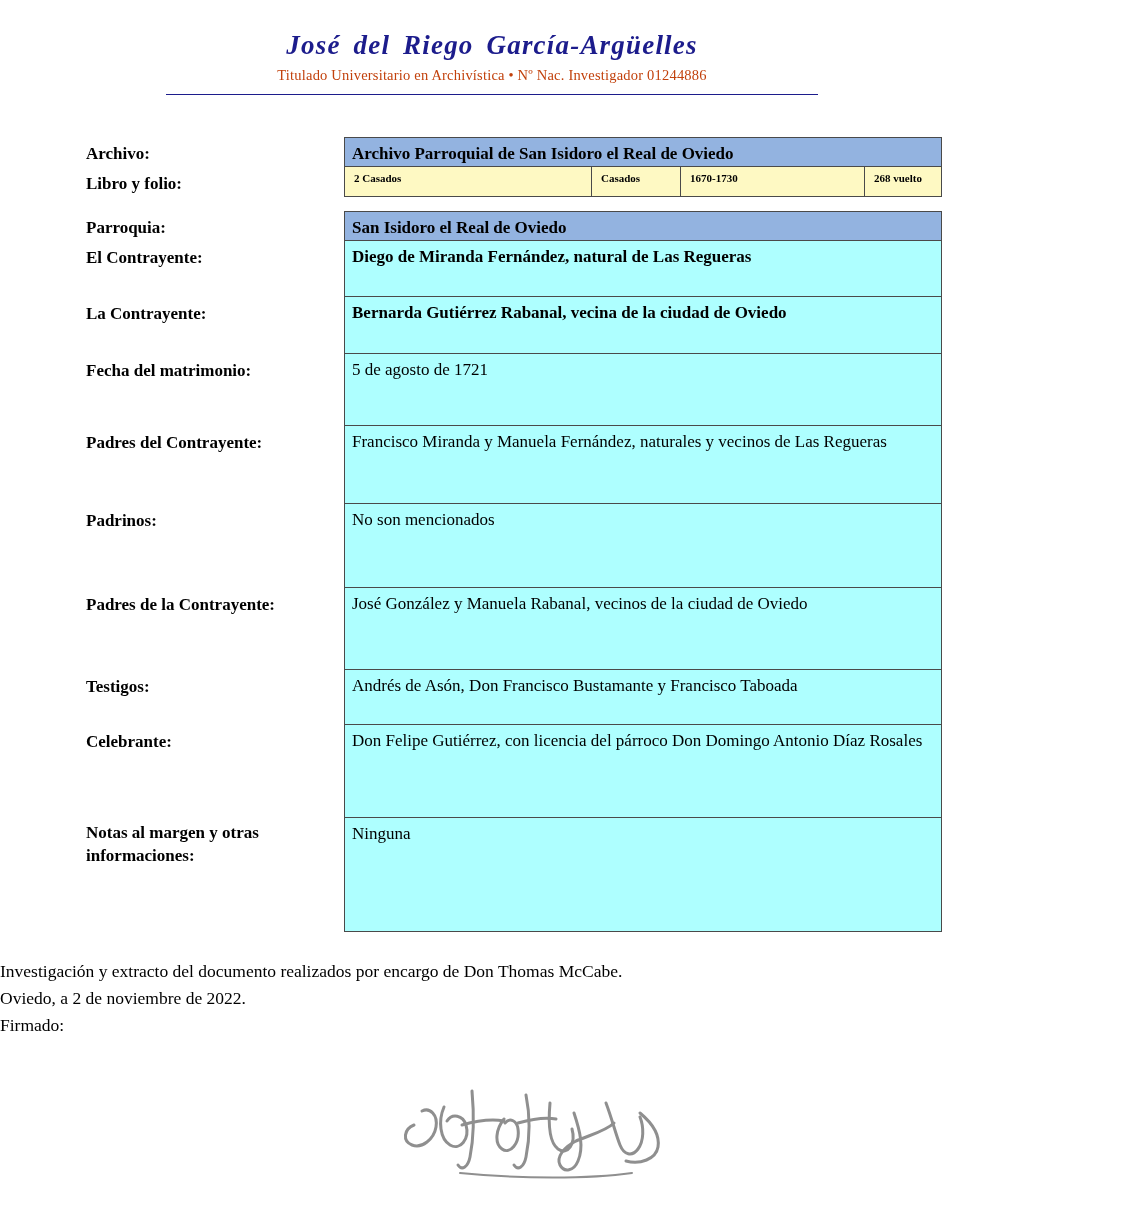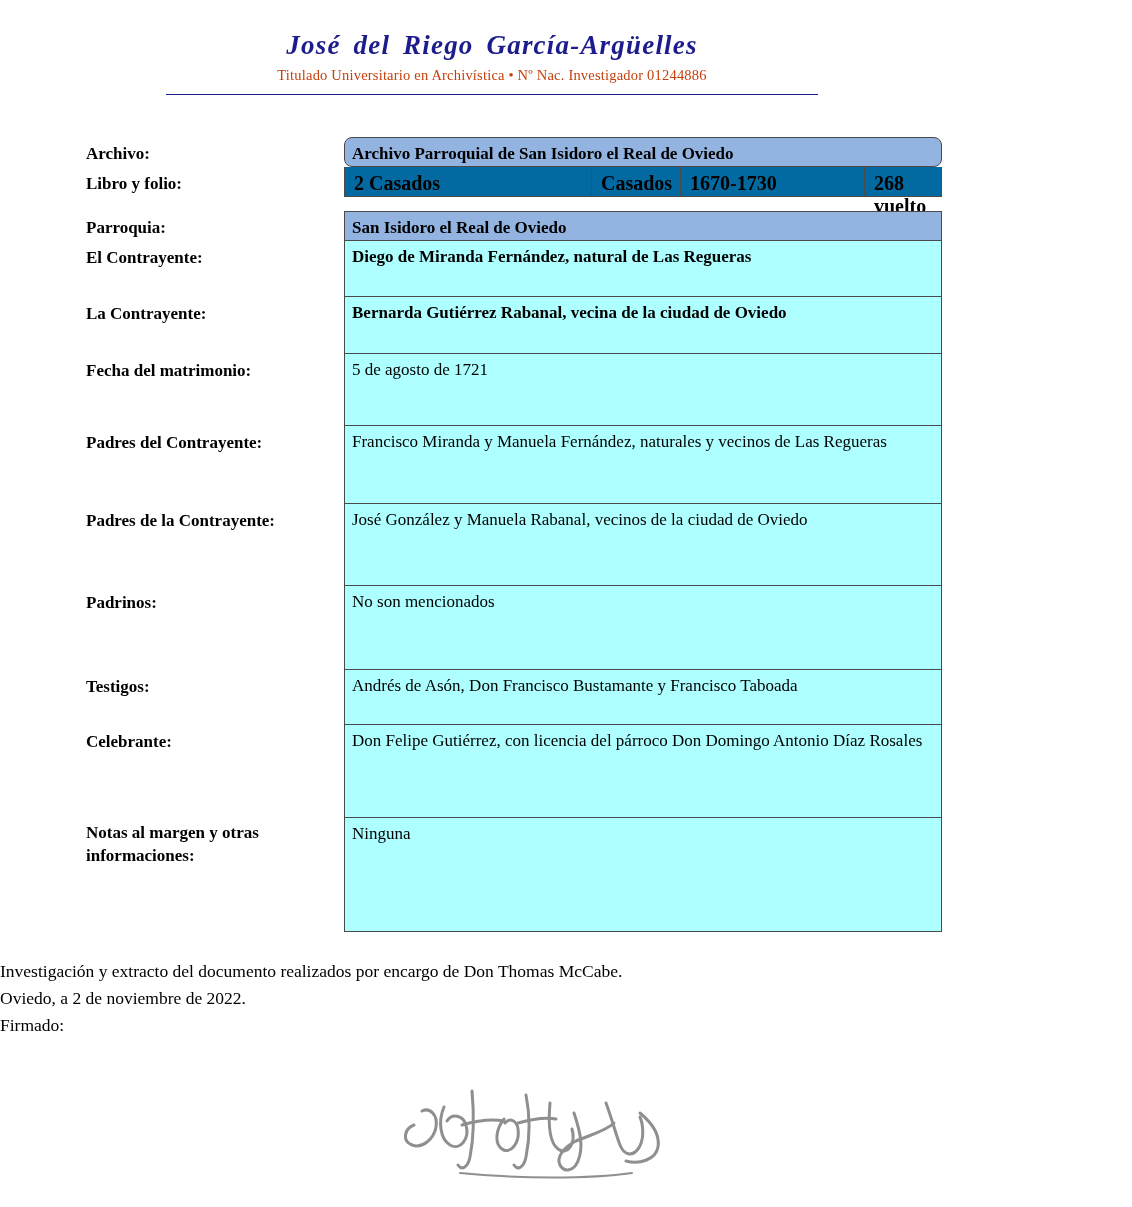--- a/index.html
+++ b/index.html
@@ -93,35 +93,35 @@
   .subrow {
     flex: 1 1 auto;
     display: flex;
     border-left: 1px solid #4a4a4a;
     border-right: 1px solid #4a4a4a;
     border-bottom: 1px solid #4a4a4a;
     box-sizing: border-box;
     background: #93b3e0;
   }
   .subcell {
-    font-size: 20px;
+    font-size: 11px;
     font-weight: bold;
     padding: 5px 7px 4px 9px;
     box-sizing: border-box;
-    background: #0369a1;
+    background: #fef9c3;
     border-right: 1px solid #4a4a4a;
   }
   .subcell:last-child { border-right: none; }
   .sc-1 { flex: 0 0 247px; }
   .sc-2 { flex: 0 0 89px; }
   .sc-3 { flex: 0 0 184px; }
   .sc-4 { flex: 1 1 auto; }
 
   
-  .h-archivo   { height: 30px; border-radius: 8px; }
+  .h-archivo   { height: 30px; }
   .h-parroquia { height: 30px; }
   .h-libro     { height: 30px; }
   .h-contr     { height: 56px; }
   .h-contra    { height: 57px; }
   .h-fecha     { height: 72px; }
   .h-padres1   { height: 78px; }
   .h-padres2   { height: 82px; }
   .h-padrinos  { height: 84px; }
   .h-testigos  { height: 55px; }
   .h-celebr    { height: 93px; }
@@ -195,27 +195,27 @@
       <div class="label">Fecha del matrimonio:</div>
       <div class="value h-fecha">5 de agosto de 1721</div>
     </div>
 
     <div class="row">
       <div class="label">Padres del Contrayente:</div>
       <div class="value h-padres1">Francisco Miranda y Manuela Fernández, naturales y vecinos de Las Regueras</div>
     </div>
 
     <div class="row">
+      <div class="label">Padrinos:</div>
+      <div class="value h-padrinos">No son mencionados</div>
+    </div>
+
+    <div class="row">
       <div class="label">Padres de la Contrayente:</div>
       <div class="value h-padres2">José González y Manuela Rabanal, vecinos de la ciudad de Oviedo</div>
-    </div>
-
-    <div class="row">
-      <div class="label">Padrinos:</div>
-      <div class="value h-padrinos">No son mencionados</div>
     </div>
 
     <div class="row">
       <div class="label">Testigos:</div>
       <div class="value h-testigos">Andrés de Asón, Don Francisco Bustamante y Francisco Taboada</div>
     </div>
 
     <div class="row">
       <div class="label">Celebrante:</div>
       <div class="value h-celebr">Don Felipe Gutiérrez, con licencia del párroco Don Domingo Antonio Díaz Rosales</div>

